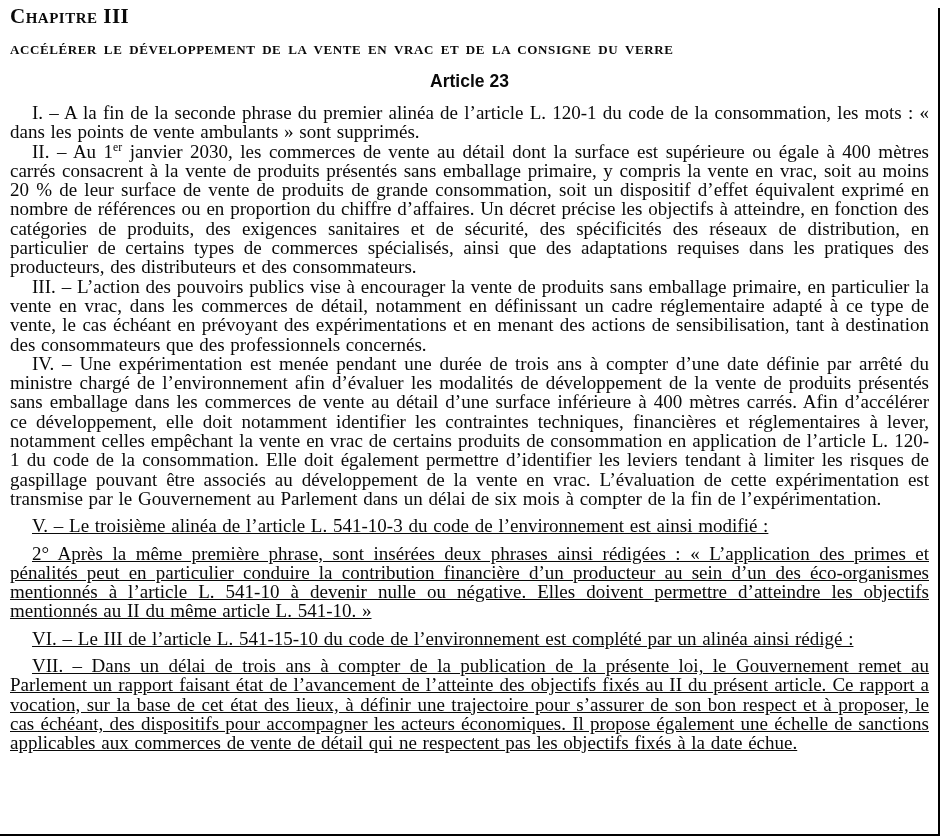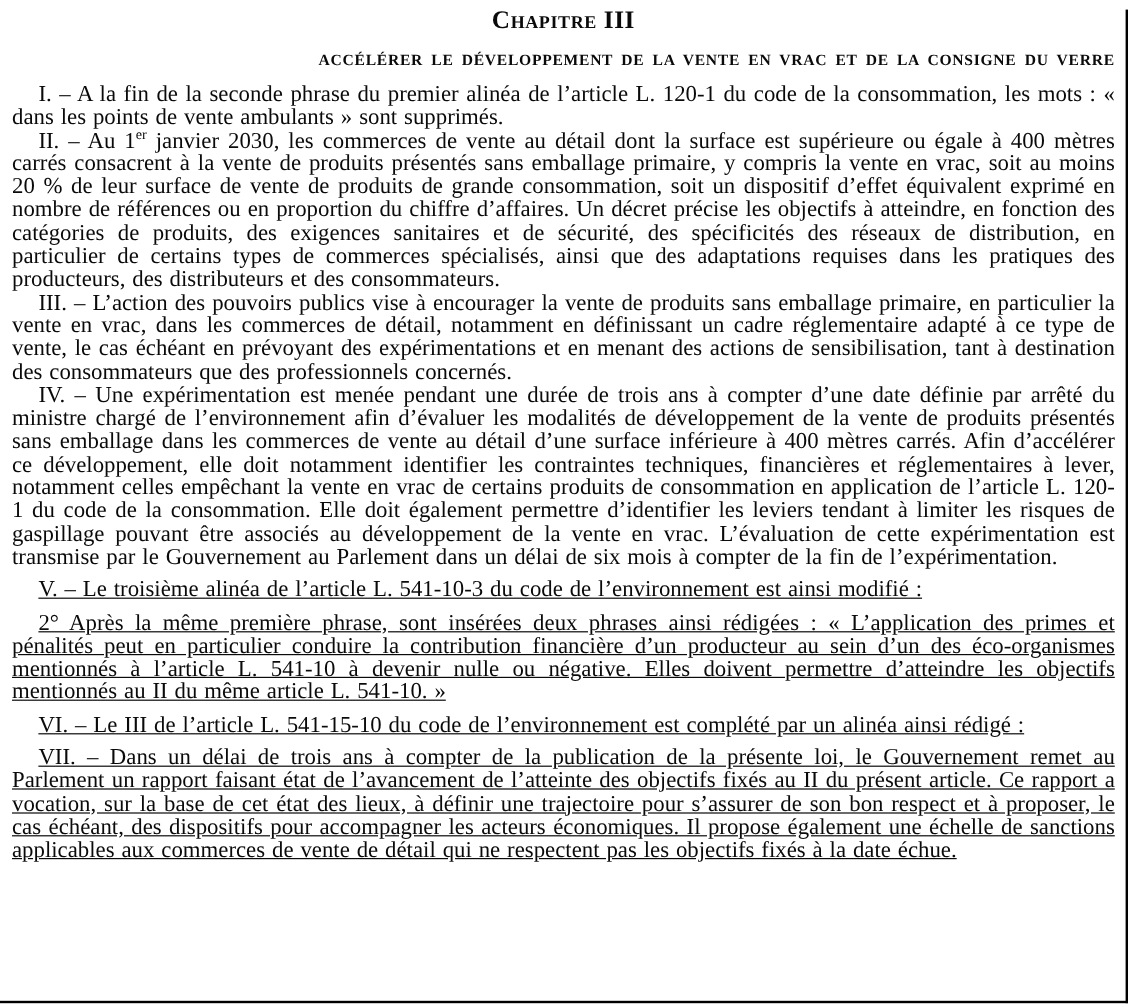--- a/index.html
+++ b/index.html
@@ -30,29 +30,29 @@
   .rule-bottom {
     position: absolute;
     left: 0;
     right: 5px;
     bottom: 3px;
     height: 2.5px;
     background: #000;
   }
   .chapter {
     margin: 0;
-    text-align: center;
+    text-align: left;
     font-size: 21px;
     font-weight: bold;
     font-variant: small-caps;
     letter-spacing: 0.5px;
   }
   .subtitle {
     margin: 13px 0 0 0;
-    text-align: right;
+    text-align: left;
     font-size: 13px;
     font-weight: bold;
     letter-spacing: 0.6px;
     word-spacing: 3px;
   }
   .article {
     margin: 13px 0 0 0;
     text-align: center;
     font-family: "Liberation Sans", "DejaVu Sans", sans-serif;
     font-size: 17.5px;
@@ -80,20 +80,21 @@
   }
 </style>
 </head>
 <body>
 
 <div class="page">
 
   <header>
     <h1 class="chapter">Chapitre III</h1>
     <h2 class="subtitle">ACCÉLÉRER LE DÉVELOPPEMENT DE LA VENTE EN VRAC ET DE LA CONSIGNE DU VERRE</h2>
+    <h3 class="article">Article 23</h3>
   </header>
 
   <main class="body-text">
 
     <p>I. – A la fin de la seconde phrase du premier alinéa de l’article L. 120-1 du code de la consommation, les mots : « dans les points de vente ambulants » sont supprimés.</p>
 
     <p><span>II. – Au 1</span><sup>er</sup><span> janvier 2030, les commerces de vente au détail dont la surface est supérieure ou égale à 400 mètres carrés consacrent à la vente de produits présentés sans emballage primaire, y compris la vente en vrac, soit au moins 20 % de leur surface de vente de produits de grande consommation, soit un dispositif d’effet équivalent exprimé en nombre de références ou en proportion du chiffre d’affaires. Un décret précise les objectifs à atteindre, en fonction des catégories de produits, des exigences sanitaires et de sécurité, des spécificités des réseaux de distribution, en particulier de certains types de commerces spécialisés, ainsi que des adaptations requises dans les pratiques des producteurs, des distributeurs et des consommateurs.</span></p>
 
     <p>III. – L’action des pouvoirs publics vise à encourager la vente de produits sans emballage primaire, en particulier la vente en vrac, dans les commerces de détail, notamment en définissant un cadre réglementaire adapté à ce type de vente, le cas échéant en prévoyant des expérimentations et en menant des actions de sensibilisation, tant à destination des consommateurs que des professionnels concernés.</p>
 

